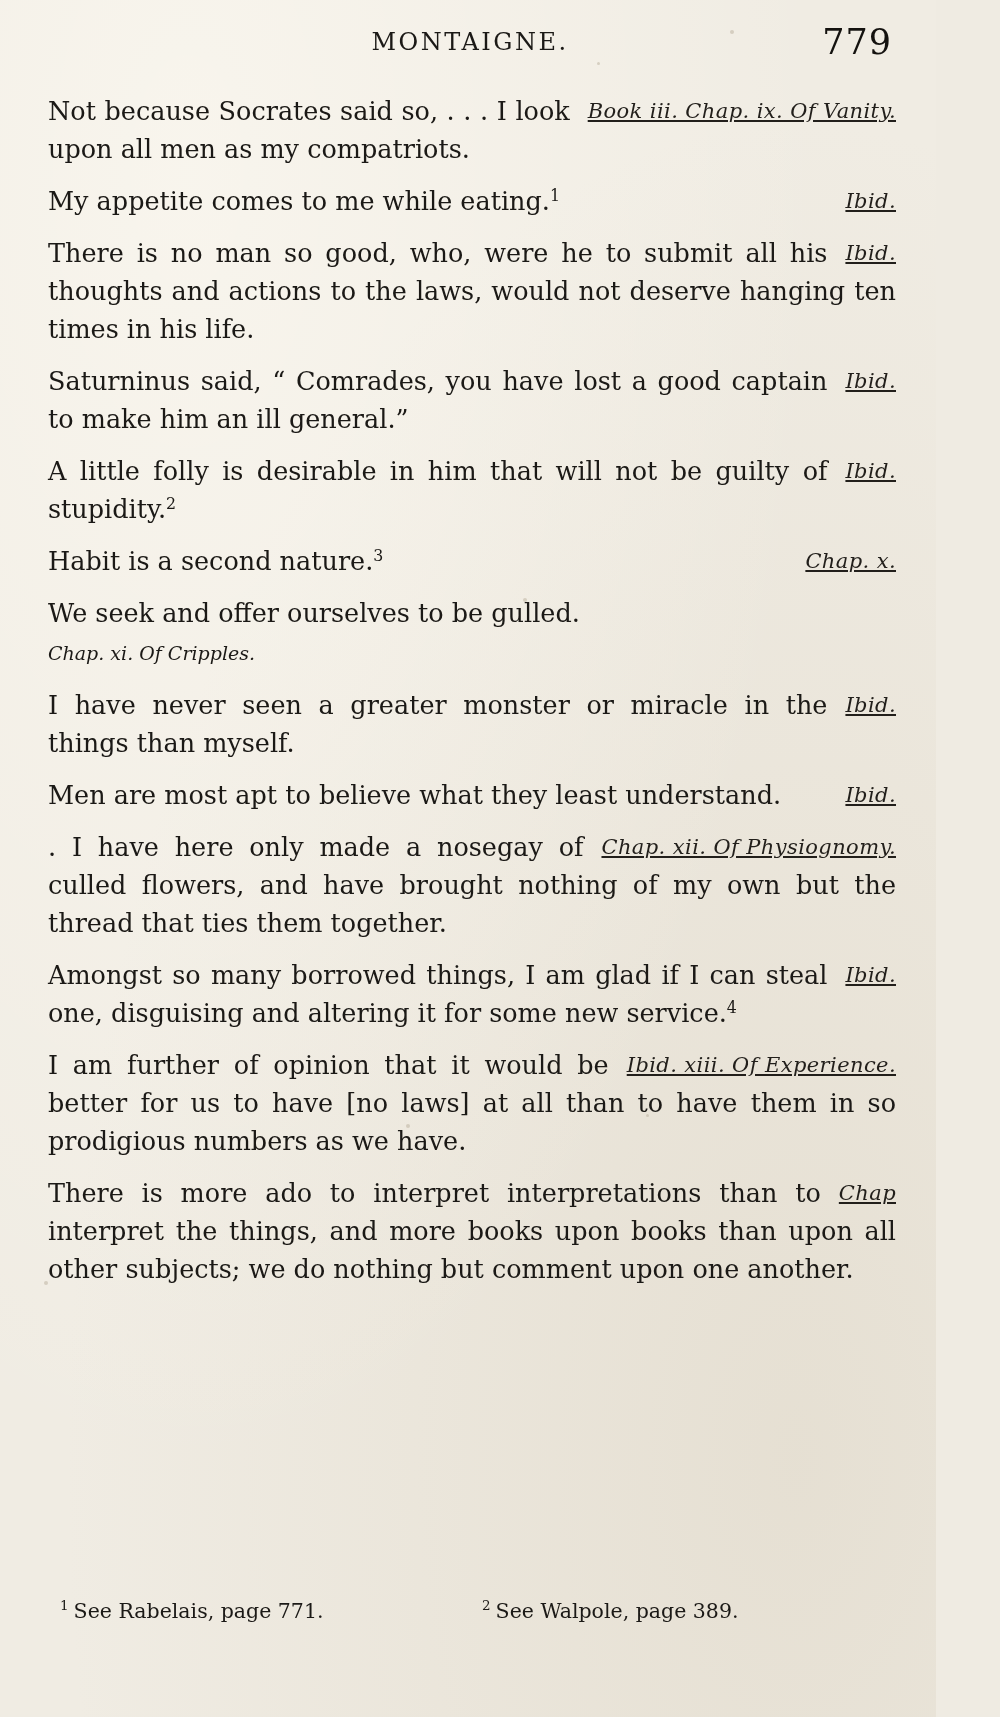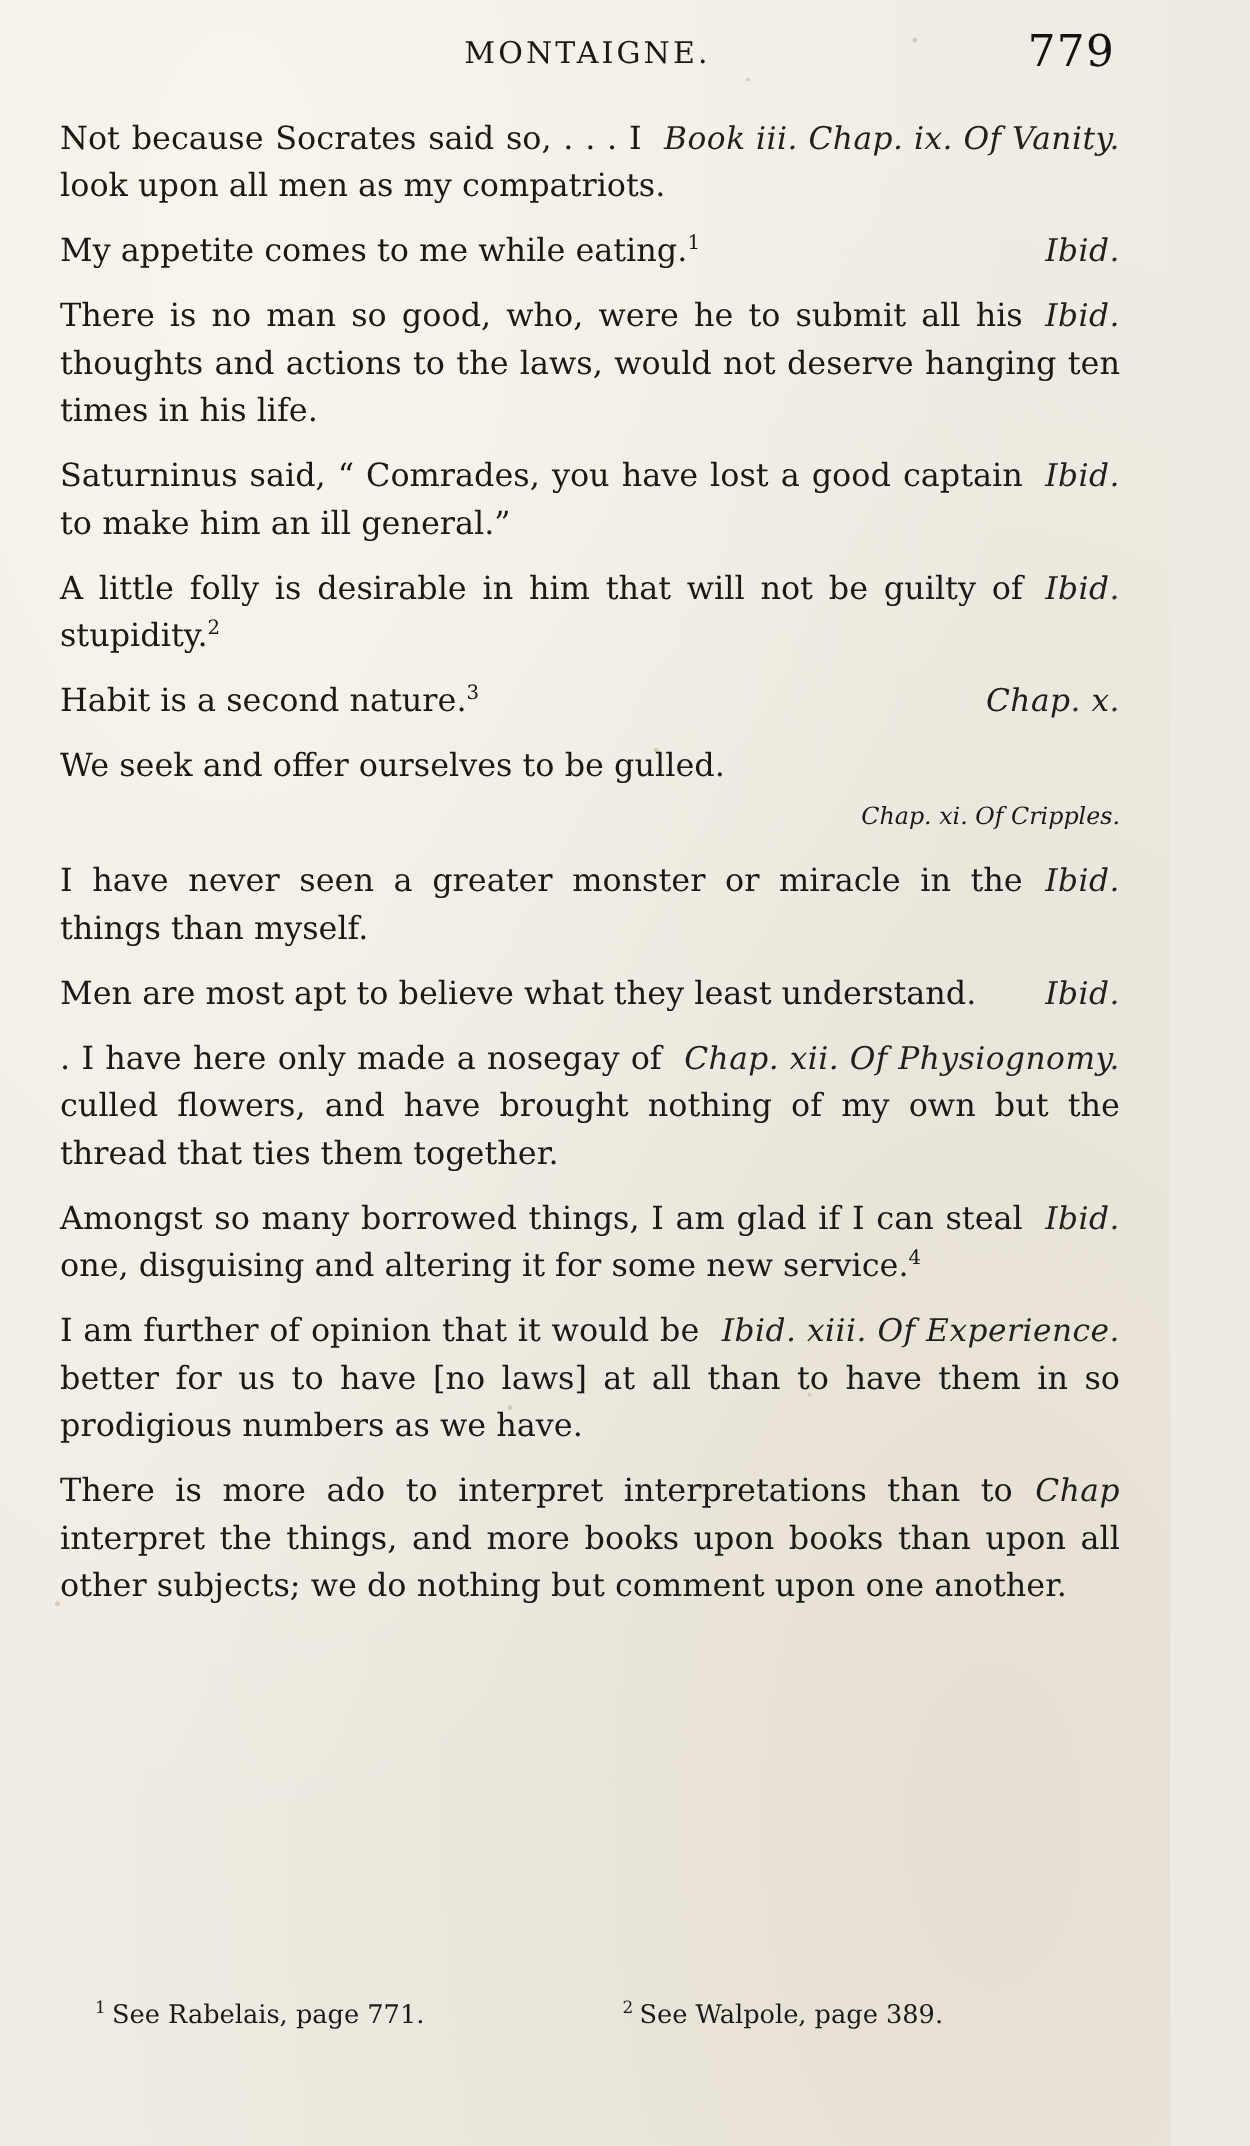--- a/index.html
+++ b/index.html
@@ -64,32 +64,32 @@
     text-align: justify;
     text-justify: inter-word;
     color: #1b1916;
   }
   .quote .q-text {
     text-indent: 38px;
     display: inline;
   }
   .cite {
     font-style: italic;
-    font-size: 25px;
+    font-size: 21px;
     letter-spacing: 0.4px;
     white-space: nowrap;
     color: #221f1b;
+    text-decoration: underline;
   }
   .cite-inline {
     float: right;
     margin-left: 18px;
   }
   .cite-right-block {
     display: block;
-    text-align: right;
     font-style: italic;
     font-size: 19px;
     margin-top: 2px;
   }
   sup {
     font-size: 0.62em;
     vertical-align: super;
     line-height: 0;
   }
   .clear { clear: both; }
@@ -98,21 +98,20 @@
     left: 60px;
     right: 48px;
     top: 1594px;
     font-size: 20.5px;
     line-height: 34px;
     color: #1b1916;
   }
   .fn-row {
     display: flex;
     width: 100%;
-    margin-left: 16px;
   }
   .fn-col {
     width: 50%;
     white-space: nowrap;
   }
   .fn-col.right { padding-left: 16px; }
   .fn-num {
     font-size: 0.66em;
     vertical-align: super;
     line-height: 0;

